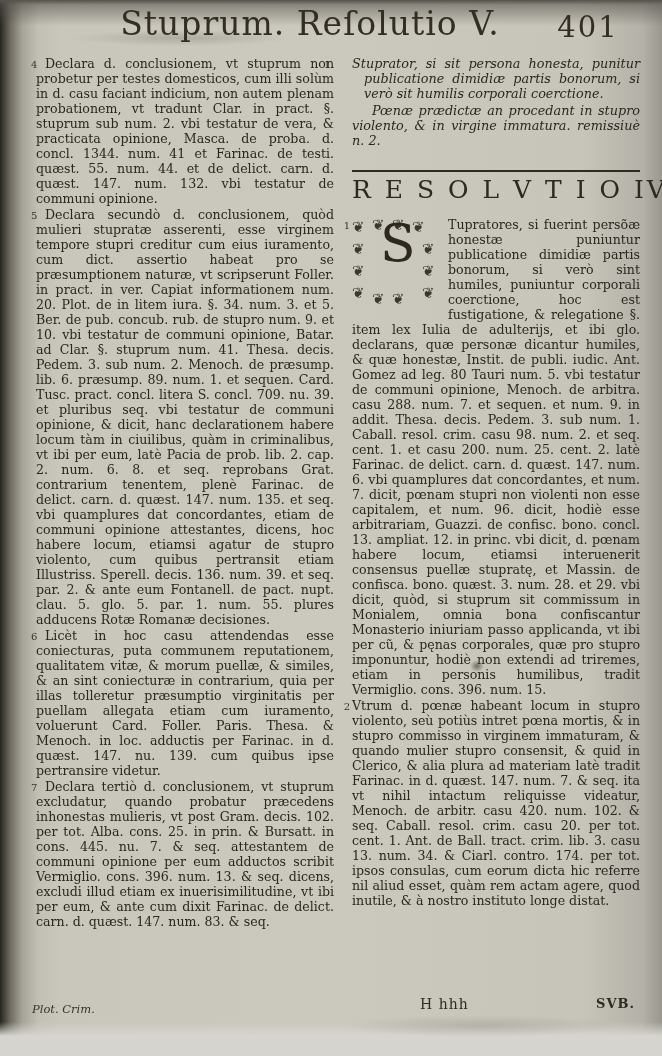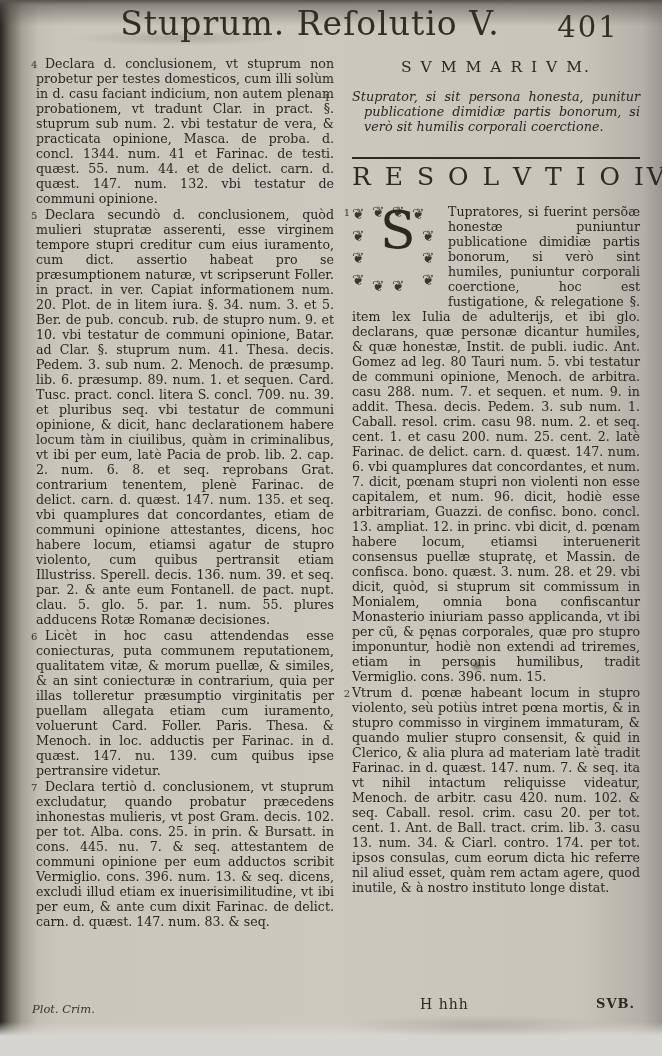--- a/index.html
+++ b/index.html
@@ -106,25 +106,27 @@
       <span class="mnum">6</span>
       <span>Licèt in hoc casu attendendas esse coniecturas, puta communem reputationem, qualitatem vitæ, &amp; morum puellæ, &amp; similes, &amp; an sint coniecturæ in contrarium, quia per illas tolleretur præsumptio virginitatis per puellam allegata etiam cum iuramento, voluerunt Card. Foller. Paris. Thesa. &amp; Menoch. in loc. adductis per Farinac. in d. quæst. 147. nu. 139. cum quibus ipse pertransire videtur.</span>
     </div>
     <div class="para indent">
       <span class="mnum">7</span>
       <span>Declara tertiò d. conclusionem, vt stuprum excludatur, quando probatur præcedens inhonestas mulieris, vt post Gram. decis. 102. per tot. Alba. cons. 25. in prin. &amp; Bursatt. in cons. 445. nu. 7. &amp; seq. attestantem de communi opinione per eum adductos scribit Vermiglio. cons. 396. num. 13. &amp; seq. dicens, excludi illud etiam ex inuerisimilitudine, vt ibi per eum, &amp; ante cum dixit Farinac. de delict. carn. d. quæst. 147. num. 83. &amp; seq.</span>
     </div>
   </div>
 
   <div class="col col-right">
-    <div class="sum-head">S V M M A R I V M.</div>
 
     <div class="sum-item hang">
       <span class="mnum">1</span>
       <span>Stuprator, si sit persona honesta, punitur publicatione dimidiæ partis bonorum, si verò sit humilis corporali coerctione.</span>
+    </div>
+    <div class="sum-item ind">
+      <span>Pœnæ prædictæ an procedant in stupro violento, &amp; in virgine immatura. remissiuè n. 2.</span>
     </div>
 
     <hr class="rule">
 
     <div class="res-head">R E S O L V T I O  IV.</div>
 
     <div class="para">
       <span class="mnum">1</span>
       <span class="dropcap">
         <span class="orn o-tl">❦</span>

